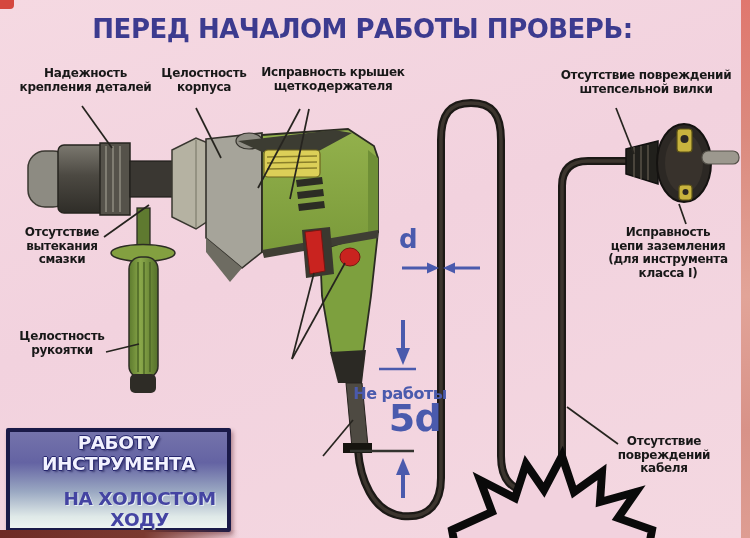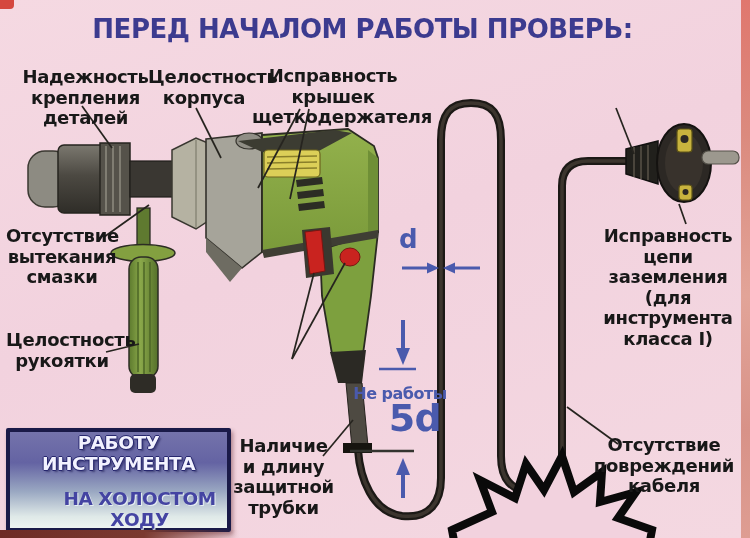--- a/index.html
+++ b/index.html
@@ -8,21 +8,21 @@
     background:linear-gradient(160deg,#f5d9e2 0%,#f2d2de 45%,#f4d8e1 100%);
     font-family:"DejaVu Sans","Liberation Sans",sans-serif;
   }
   .abs{position:absolute;}
   #title{
     left:0;right:25px;top:14px;text-align:center;
     font-size:26px;font-weight:bold;color:#3c3b8f;letter-spacing:-0.5px;
   }
   .callout{
     position:absolute;text-align:center;white-space:pre-line;
-    font-size:18px;font-weight:bold;color:#181818;line-height:1.14;
+    font-size:12px;font-weight:bold;color:#181818;line-height:1.14;
     letter-spacing:-0.3px;
   }
   .blue-dim{
     position:absolute;text-align:center;color:#4a5aad;font-weight:bold;
     letter-spacing:-0.5px;
   }
   #dim-d{left:392px;top:224px;width:32px;font-size:26px;}
   #dim-min{left:352px;top:384px;width:96px;font-size:16px;}
   #dim-5d{left:382px;top:396px;width:66px;font-size:38px;}
   #footer-box{
@@ -175,33 +175,31 @@
   </svg>
 
   <div id="title" class="abs">ПЕРЕД НАЧАЛОМ РАБОТЫ ПРОВЕРЬ:</div>
 
   <div class="callout" style="left:8px;top:67px;width:155px;">Надежность
 крепления деталей</div>
   <div class="callout" style="left:148px;top:67px;width:112px;">Целостность
 корпуса</div>
   <div class="callout" style="left:252px;top:66px;width:162px;">Исправность крышек
 щеткодержателя</div>
+  <div class="callout" style="left:548px;top:69px;width:196px;">Отсутствие повреждений
+штепсельной вилки</div>
   <div class="callout" style="left:6px;top:226px;width:112px;">Отсутствие
 вытекания
 смазки</div>
   <div class="callout" style="left:583px;top:226px;width:170px;">Исправность
 цепи заземления
 (для инструмента
 класса I)</div>
   <div class="callout" style="left:6px;top:330px;width:112px;">Целостность
 рукоятки</div>
-  <div class="callout" style="left:226px;top:436px;width:115px;">Наличие
-и длину
-защитной
-трубки</div>
   <div class="callout" style="left:588px;top:435px;width:152px;">Отсутствие
 повреждений
 кабеля</div>
 
   <div id="dim-d" class="blue-dim">d</div>
   <div id="dim-min" class="blue-dim">Не работы</div>
   <div id="dim-5d" class="blue-dim">5d</div>
 
   <div id="footer-box" class="abs">
     <div id="footer-line1" class="footer-line">РАБОТУ ИНСТРУМЕНТА</div>

